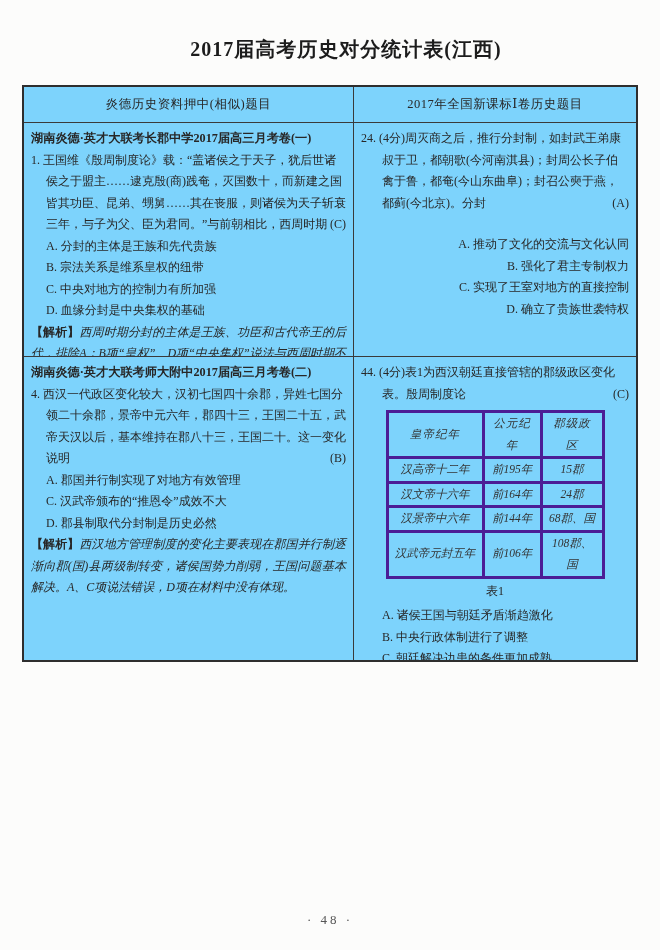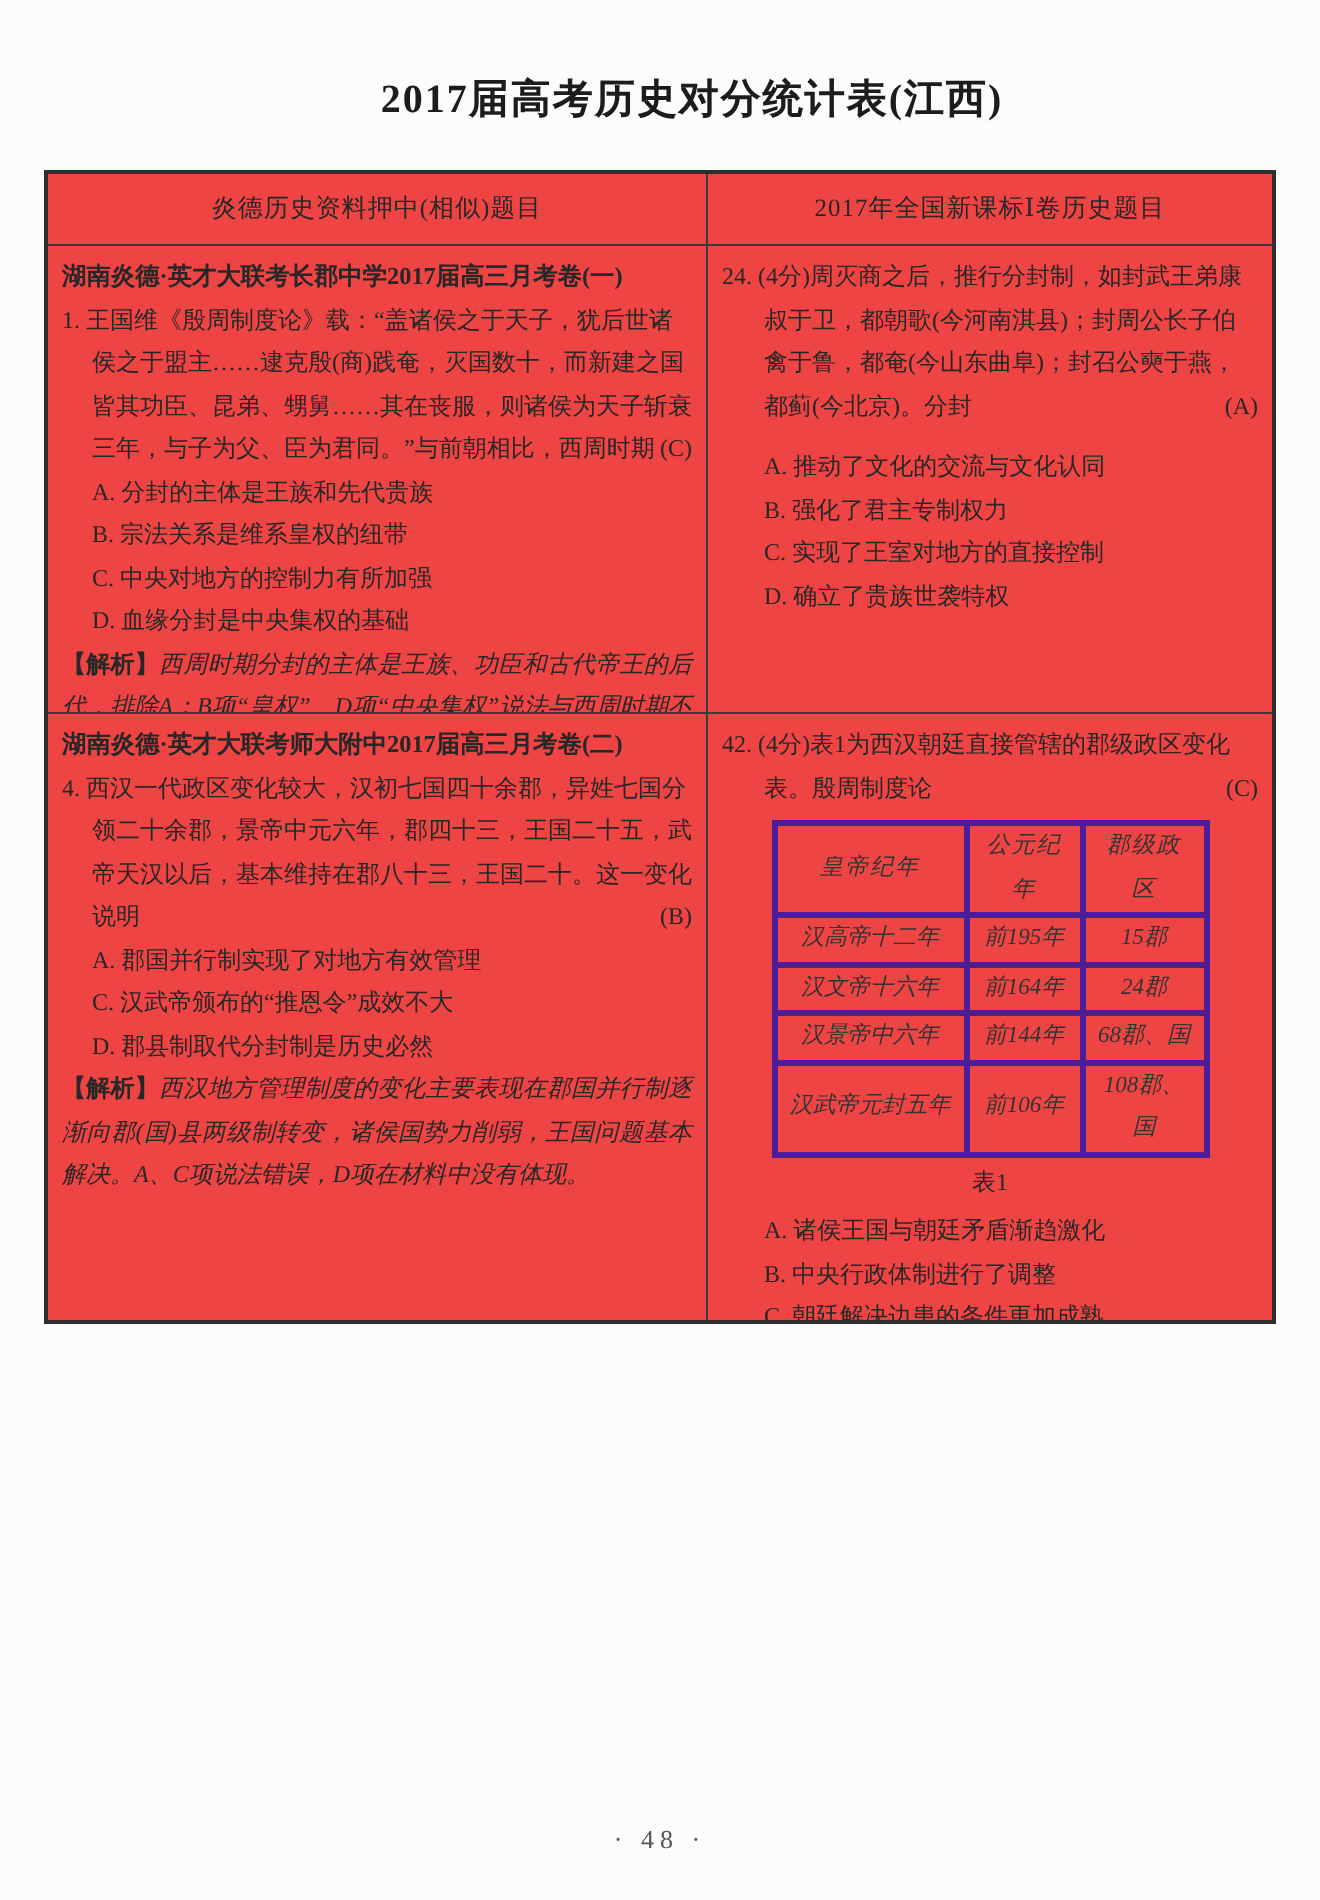--- a/index.html
+++ b/index.html
@@ -29,21 +29,21 @@
   }
   .cmp-table {
     position: absolute;
     left: 22px;
     top: 85px;
     width: 616px;
     border: 2px solid #2e2e2e;
     display: grid;
     grid-template-columns: 330px 1fr;
     grid-template-rows: 36px 234px 303px;
-    background: #ef4444;
+    background: #7dd3fc;
   }
   .cell {
     overflow: hidden;
     font-size: 12px;
     line-height: 21.5px;
   }
   .cell.left-col { border-right: 1.5px solid #3a3a3a; }
   .cell.hdr {
     border-bottom: 1.5px solid #3a3a3a;
     display: flex;
@@ -52,21 +52,21 @@
     font-size: 12.5px;
     letter-spacing: 0.5px;
   }
   .cell.row1 { border-bottom: 1.5px solid #3a3a3a; }
   .cell.body { padding: 5px 7px 4px 7px; }
   .src-line { font-weight: bold; font-size: 12.2px; }
   .q-para { padding-left: 15px; text-indent: -15px; }
   .q-para.wide-num { padding-left: 21px; text-indent: -21px; }
   .answer-letter { float: right; text-indent: 0; }
   .opt { padding-left: 15px; }
-  .opt-block.gap-before { margin-top: 9px; }
+  .opt-block.gap-before { margin-top: 20px; text-align: right; }
   .right-col .opt { padding-left: 21px; }
   .analysis { text-align: justify; }
   .analysis-label { font-weight: bold; }
   .analysis-text { font-style: italic; }
   .stats-wrap { margin-top: 5px; text-align: center; }
   table.stats {
     border-collapse: collapse;
     margin: 0 auto;
     font-style: italic;
     font-size: 11.5px;
@@ -151,21 +151,21 @@
         <div class="opt">C. 汉武帝颁布的“推恩令”成效不大</div>
         <div class="opt">D. 郡县制取代分封制是历史必然</div>
       </div>
       <div class="analysis">
         <span class="analysis-label">【解析】</span><span class="analysis-text">西汉地方管理制度的变化主要表现在郡国并行制逐渐向郡(国)县两级制转变，诸侯国势力削弱，王国问题基本解决。A、C项说法错误，D项在材料中没有体现。</span>
       </div>
     </div>
 
     <div class="cell body right-col">
       <div class="q-para wide-num">
-        <span>42.</span>
+        <span>44.</span>
         <span>(4分)表1为西汉朝廷直接管辖的郡级政区变化表。殷周制度论</span>
         <span class="answer-letter">(C)</span>
       </div>
       <div class="stats-wrap">
         <table class="stats">
           <thead>
             <tr>
               <th class="col-emperor">皇帝纪年</th>
               <th class="col-year">公元纪年</th>
               <th class="col-region">郡级政区</th>

